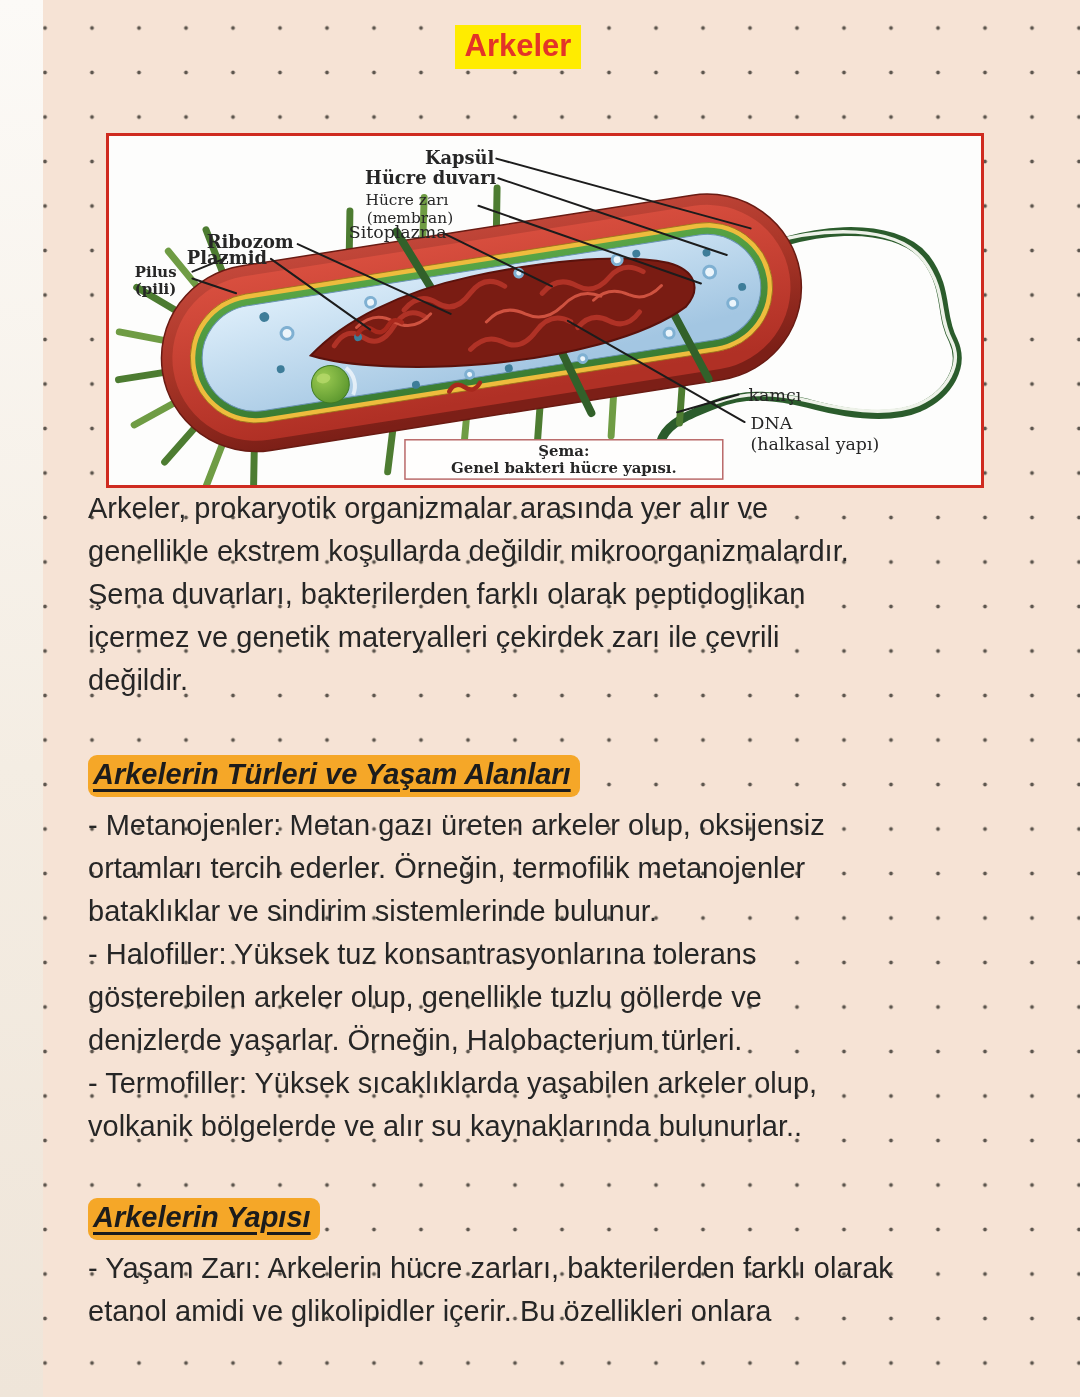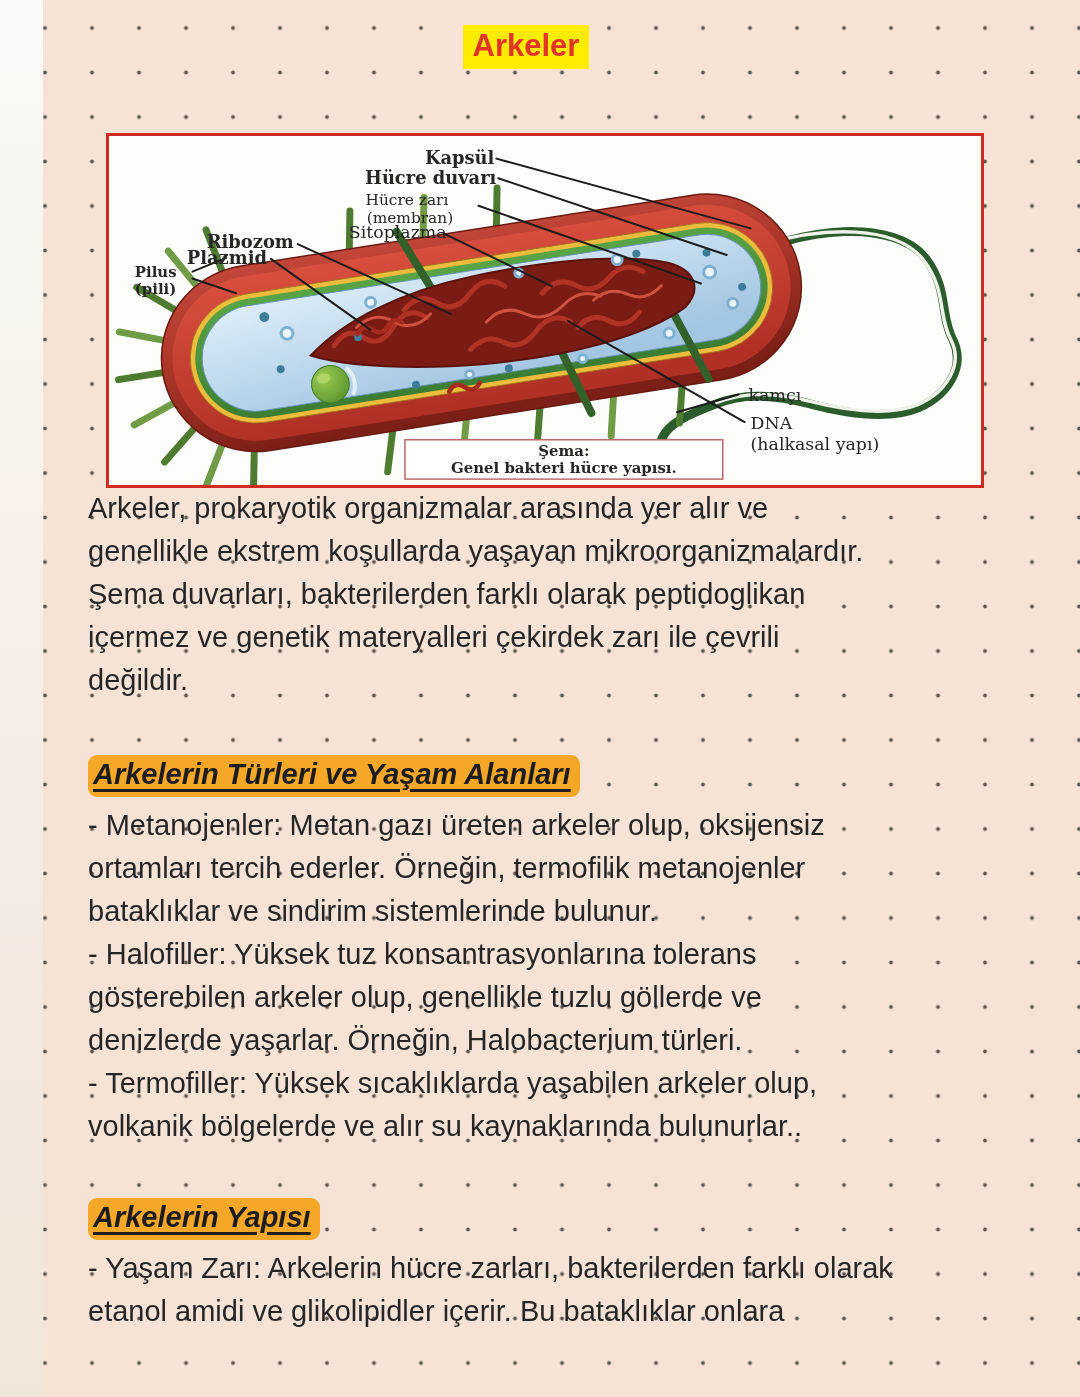--- a/index.html
+++ b/index.html
@@ -4,21 +4,21 @@
 <style>
   html,body{margin:0;padding:0;}
   body{width:1080px;height:1397px;overflow:hidden;background:#f6e3d5;font-family:"Liberation Sans",sans-serif;}
   .page{position:relative;width:1080px;height:1397px;background:#f6e3d5;}
   .dots{position:absolute;inset:0;z-index:1;pointer-events:none;
         background-image:radial-gradient(circle,#5d564e 1.6px,rgba(0,0,0,0) 2.3px);
         background-size:47px 44.5px;background-position:21.5px 5.75px;}
   .margin-strip{position:absolute;left:0;top:0;width:43px;height:100%;z-index:2;
         background:linear-gradient(180deg,#fcfaf7 0%,#f4ede3 55%,#efe5d9 100%);}
   .content{position:absolute;inset:0;z-index:3;}
-  .title-wrap{position:absolute;left:0;top:25px;width:1036px;text-align:center;padding-left:8px;}
+  .title-wrap{position:absolute;left:0;top:25px;width:1036px;text-align:center;}
   .title-hl{display:inline-block;background:#ffec00;color:#e33428;font-size:31px;font-weight:bold;
         padding:4px 10px 7px 10px;line-height:33px;}
   .diagram{position:absolute;left:90px;top:117px;width:878px;height:355px;margin:16px;
         background:#fdfdfc;border:3px solid #cf2b20;box-sizing:border-box;}
   .diagram svg{display:block;width:100%;height:100%;}
   .para{position:absolute;color:#262626;font-size:29px;}
   .para .line{white-space:nowrap;height:43px;line-height:43px;}
   .intro{left:88px;top:487px;}
   .list1{left:88px;top:804px;}
   .list2{left:88px;top:1247px;}
@@ -187,21 +187,21 @@
         <g>
           <rect x="298" y="309" width="320" height="40" fill="#fffefd" stroke="#b96868" stroke-width="1.5"></rect>
           <text x="458" y="325" font-size="15" font-weight="bold" text-anchor="middle" fill="#a23a41" class="dlabel">Şema:</text>
           <text x="458" y="343" font-size="15" font-weight="bold" text-anchor="middle" fill="#a23a41" class="dlabel">Genel bakteri hücre yapısı.</text>
         </g>
       </svg>
     </figure>
 
     <div class="para intro">
       <div class="line">Arkeler, prokaryotik organizmalar arasında yer alır ve</div>
-      <div class="line">genellikle ekstrem koşullarda yaşayan mikroorganizmalardır.</div>
+      <div class="line">genellikle ekstrem koşullarda değildir mikroorganizmalardır.</div>
       <div class="line">Şema duvarları, bakterilerden farklı olarak peptidoglikan</div>
       <div class="line">içermez ve genetik materyalleri çekirdek zarı ile çevrili</div>
       <div class="line">değildir.</div>
     </div>
 
     <div class="heading-hl h1">Arkelerin Türleri ve Yaşam Alanları</div>
 
     <div class="para list1">
       <div class="line">- Metanojenler: Metan gazı üreten arkeler olup, oksijensiz</div>
       <div class="line">ortamları tercih ederler. Örneğin, termofilik metanojenler</div>
@@ -210,17 +210,17 @@
       <div class="line">gösterebilen arkeler olup, genellikle tuzlu göllerde ve</div>
       <div class="line">denizlerde yaşarlar. Örneğin, Halobacterium türleri.</div>
       <div class="line">- Termofiller: Yüksek sıcaklıklarda yaşabilen arkeler olup,</div>
       <div class="line">volkanik bölgelerde ve alır su kaynaklarında bulunurlar..</div>
     </div>
 
     <div class="heading-hl h2">Arkelerin Yapısı</div>
 
     <div class="para list2">
       <div class="line">- Yaşam Zarı: Arkelerin hücre zarları, bakterilerden farklı olarak</div>
-      <div class="line">etanol amidi ve glikolipidler içerir. Bu bataklıklar onlara</div>
+      <div class="line">etanol amidi ve glikolipidler içerir. Bu özellikleri onlara</div>
     </div>
 
   </div>
 </div>
 
 </body></html>

